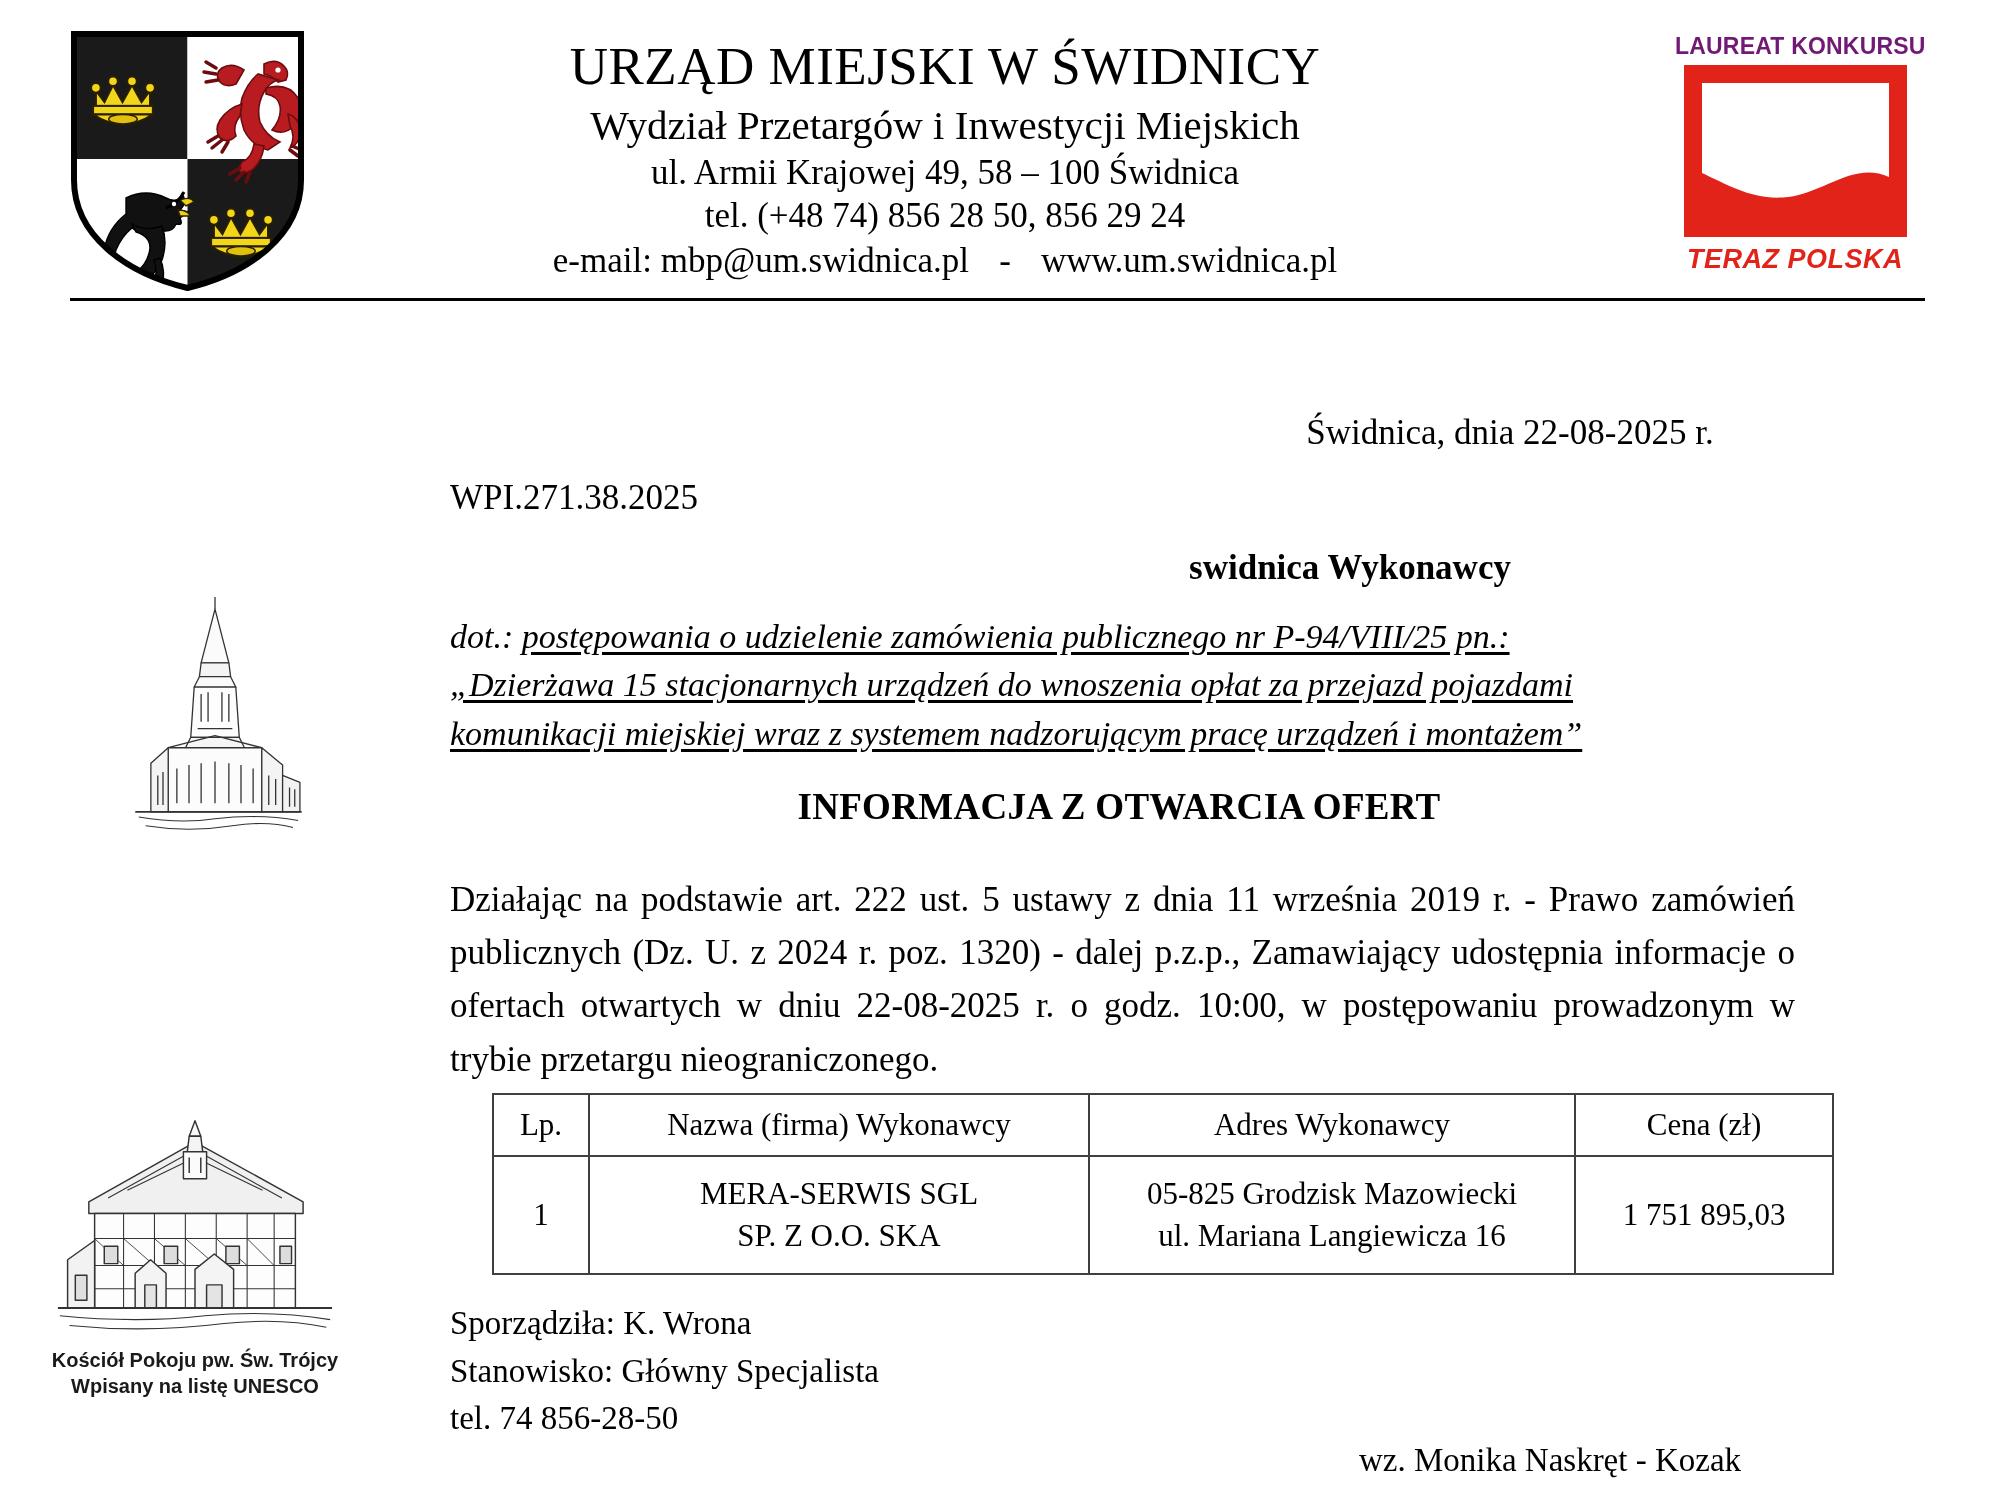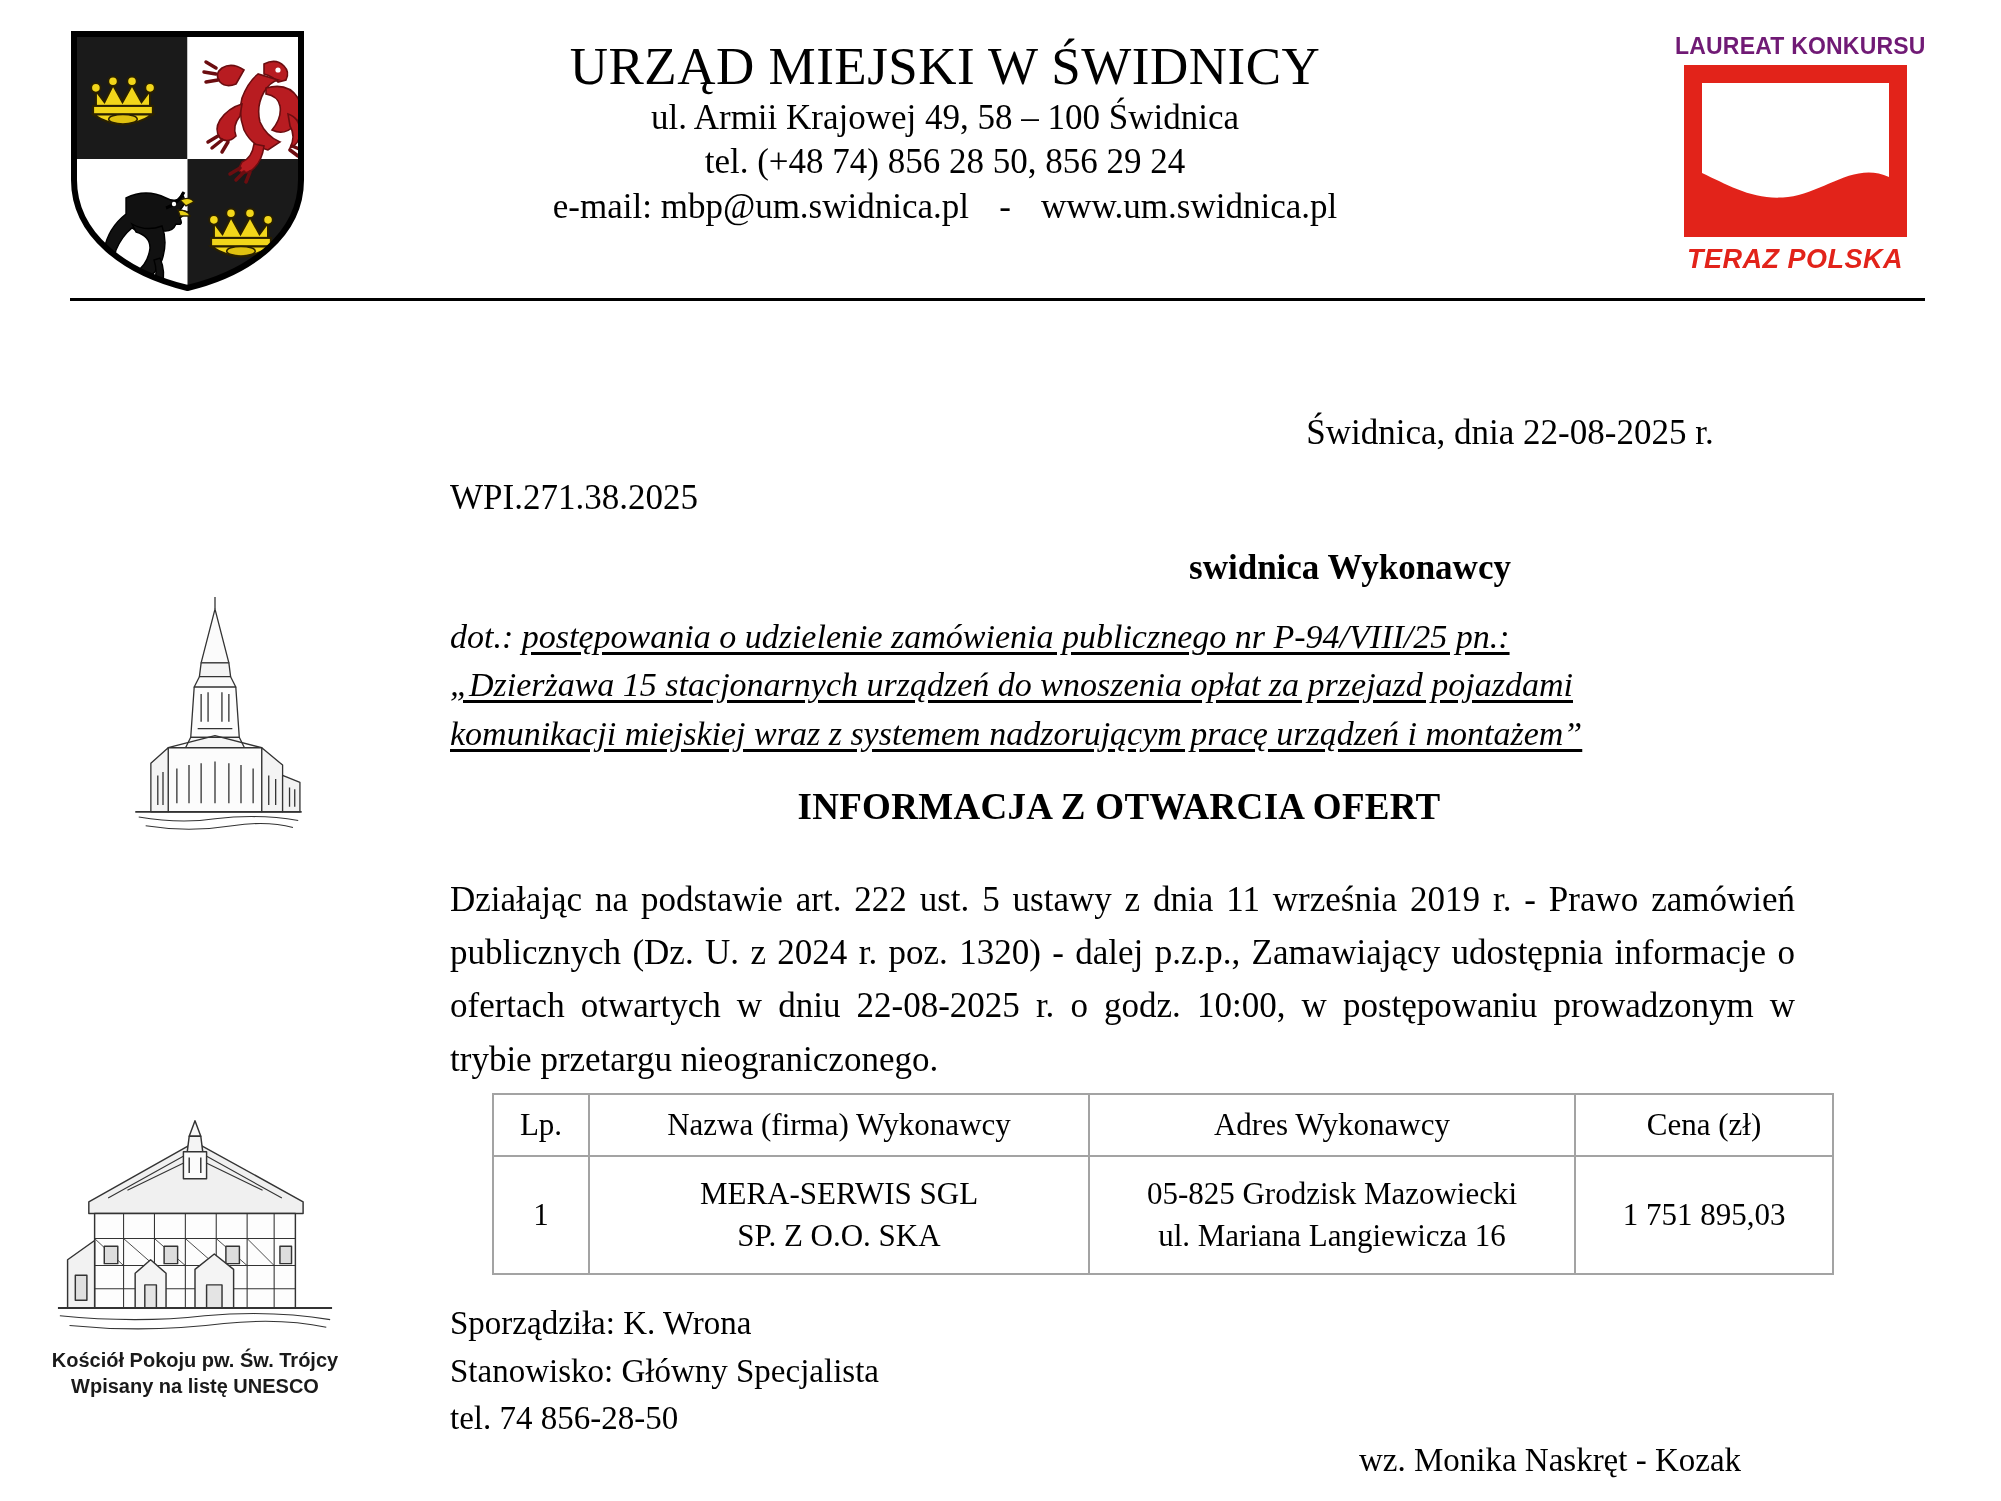--- a/index.html
+++ b/index.html
@@ -168,21 +168,21 @@
 
   
   .offers-table {
     position: absolute;
     left: 492px; top: 1093px;
     border-collapse: collapse;
     font-size: 31px;
   }
   .offers-table th,
   .offers-table td {
-    border: 2px solid #a3a3a3;
+    border: 2px solid #404040;
     text-align: center;
     vertical-align: middle;
     font-weight: normal;
     padding: 6px 8px;
   }
   .offers-table thead th { height: 48px; }
   .col-lp    { width: 78px; }
   .col-name  { width: 482px; }
   .col-addr  { width: 468px; }
   .col-price { width: 240px; }
@@ -269,20 +269,21 @@
           <path d="M-1 51 Q30 72 62 51 Z" fill="#f2d61a" stroke="#2a2000" stroke-width="2.2"></path>
           <ellipse cx="30.5" cy="56" rx="15" ry="5" fill="#e0c110" stroke="#2a2000" stroke-width="1.6"></ellipse>
         </g>
       </g>
       <path d="M4 4 H231 V150 C231 205 180 243 117.5 258 C55 243 4 205 4 150 Z" fill="none" stroke="#000000" stroke-width="6"></path>
     </svg>
   </div>
 
   <div class="header-text">
     <div class="org-title">URZĄD MIEJSKI W ŚWIDNICY</div>
+    <div class="org-dept">Wydział Przetargów i Inwestycji Miejskich</div>
     <div class="org-line tight">ul. Armii Krajowej 49, 58 – 100 Świdnica</div>
     <div class="org-line">tel. (+48 74) 856 28 50, 856 29 24</div>
     <div class="org-contact">
       <span>e-mail: mbp@um.swidnica.pl</span><span class="sep-dash">-</span><span>www.um.swidnica.pl</span>
     </div>
   </div>
 
   <div class="teraz-polska">
     <div class="tp-top">LAUREAT KONKURSU</div>
     <div class="tp-flag">

